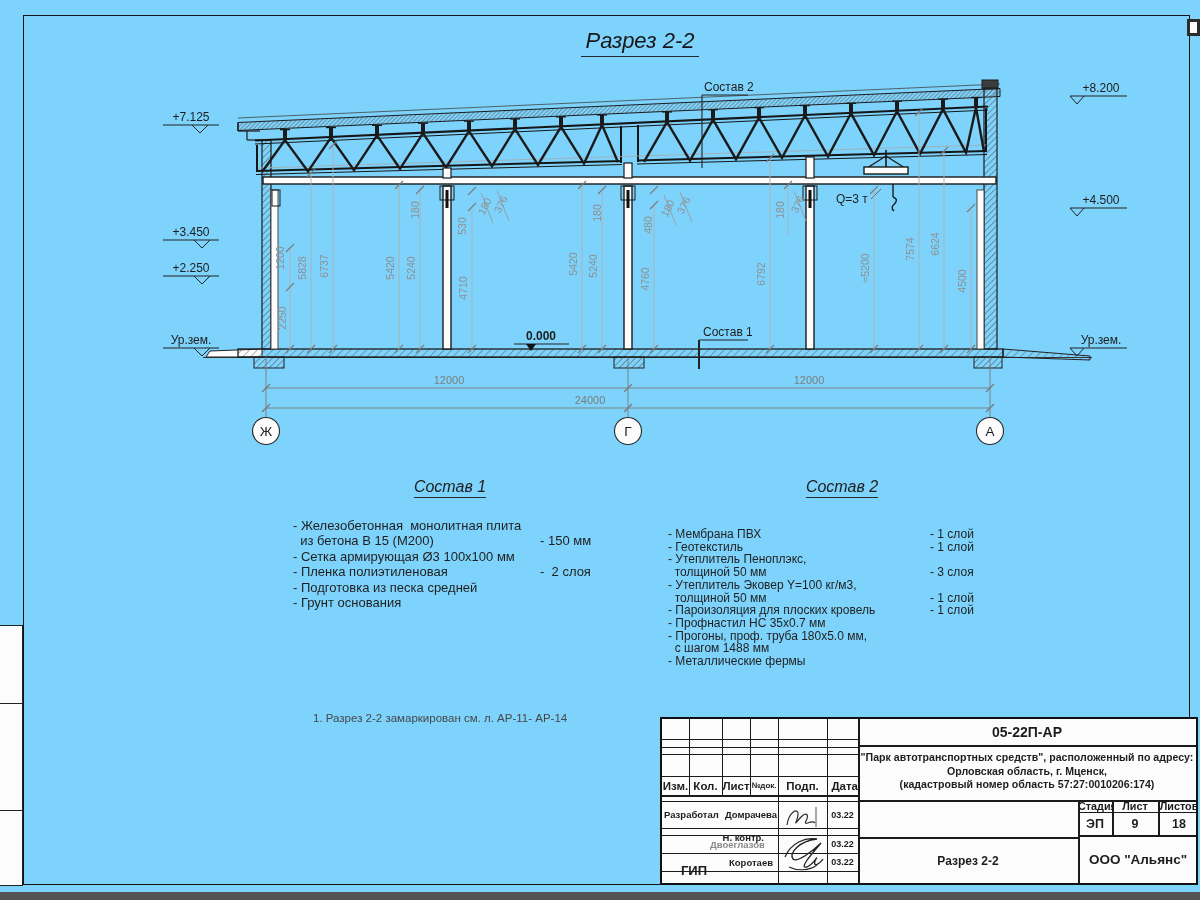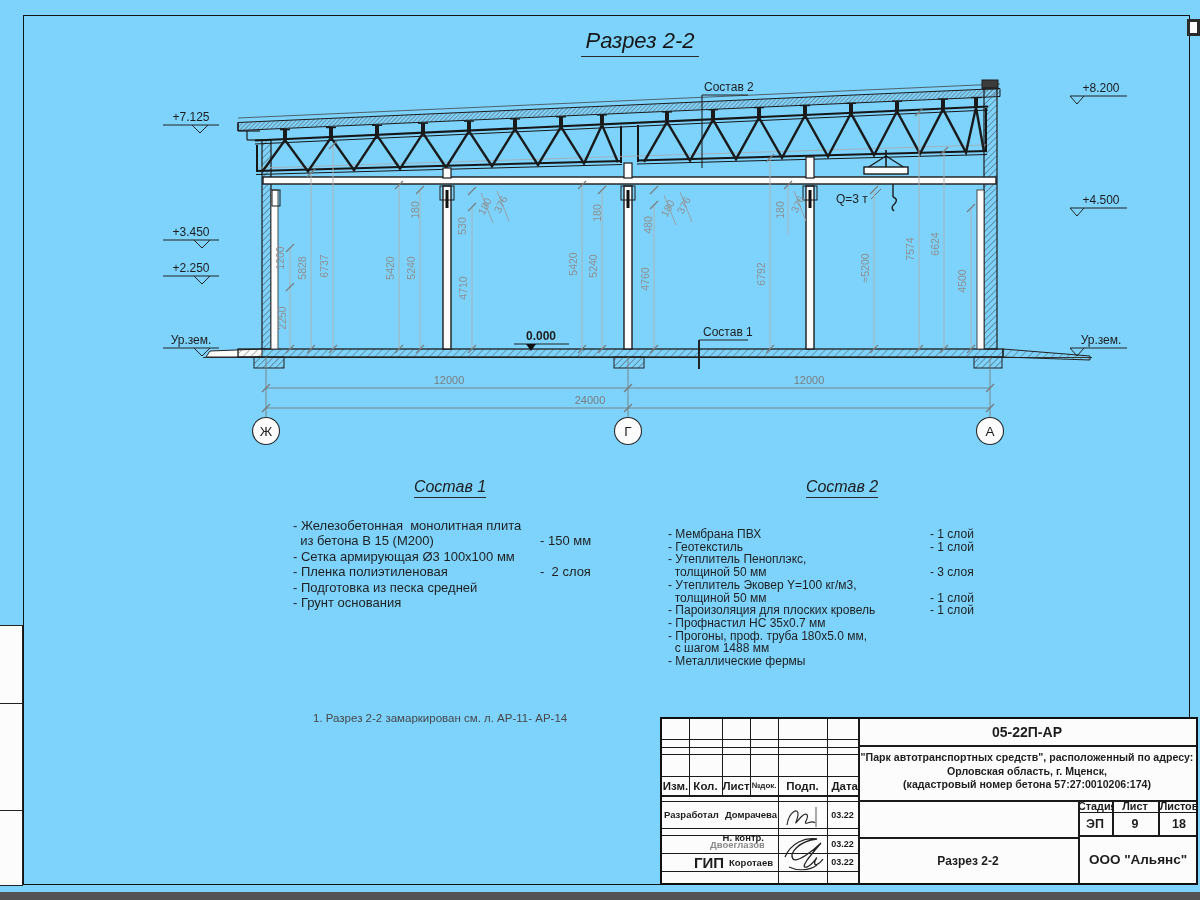--- a/index.html
+++ b/index.html
@@ -395,36 +395,36 @@
     <div class="c" style="left:88px;top:59px;width:28px;height:20px;line-height:16px;font-size:8px;">№док.</div>
     <div class="c" style="left:116px;top:59px;width:49px;height:16px;line-height:16px;font-size:11.5px;">Подп.</div>
     <div class="c" style="left:165px;top:59px;width:31px;height:16px;line-height:16px;font-size:11.5px;text-align:right;">Дата</div>
 
     <div class="c" style="left:2px;top:84px;width:60px;height:24px;line-height:24px;font-size:9.5px;text-align:left;">Разработал</div>
     <div class="c" style="left:62px;top:84px;width:54px;height:24px;line-height:24px;font-size:9.5px;">Домрачева</div>
     <div class="c" style="left:165px;top:86px;width:31px;height:20px;line-height:20px;font-size:9px;">03.22</div>
     <div class="c" style="left:2px;top:110px;width:60px;height:17px;line-height:17px;font-size:9.5px;text-align:right;margin-left:40px;">Н. контр.</div>
     <div class="c" style="left:48px;top:117px;width:54px;height:17px;line-height:17px;font-size:9.5px;color:#8a8a8a;text-align:center;">Двоеглазов</div>
     <div class="c" style="left:165px;top:117px;width:31px;height:17px;line-height:17px;font-size:9px;">03.22</div>
-    <div class="c" style="left:2px;top:135px;width:60px;height:17px;line-height:17px;font-size:15px;text-align:right;">ГИП</div>
+    <div class="c" style="left:2px;top:143px;width:60px;height:17px;line-height:17px;font-size:13px;text-align:center;">ГИП</div>
     <div class="c" style="left:62px;top:135px;width:54px;height:17px;line-height:17px;font-size:9.5px;">Коротаев</div>
     <div class="c" style="left:165px;top:135px;width:31px;height:17px;line-height:17px;font-size:9px;">03.22</div>
 
     <svg style="position:absolute;left:117px;top:82px;" width="48" height="72" viewBox="0 0 48 72">
       <path d="M8,24 C10,10 20,6 19,14 C18,22 13,26 22,16 C28,10 30,14 27,20 C24,26 33,18 36,22" fill="none" stroke="#2b2b2b" stroke-width="1.2"></path>
       <line x1="37" y1="6" x2="37" y2="26" stroke="#2b2b2b" stroke-width="0.8"></line>
       <path d="M6,56 C12,42 26,36 38,38 C20,40 10,52 14,58 C18,62 34,50 42,42 C30,56 20,68 28,66 C36,62 40,52 36,60 C34,66 40,64 44,58" fill="none" stroke="#222" stroke-width="1.3"></path>
       <path d="M10,66 C18,70 30,70 38,64" fill="none" stroke="#222" stroke-width="1.1"></path>
     </svg>
 
     <div class="c" style="left:196px;top:0;width:338px;height:26px;line-height:26px;font-size:14px;">05-22П-АР</div>
     <div class="c" style="left:198px;top:32px;width:334px;height:46px;font-size:10.6px;line-height:13.5px;">
       <div>"Парк автотранспортных средств",  расположенный по адресу:</div>
       <div>Орловская область, г. Мценск,</div>
-      <div>(кадастровый номер бетона 57:27:0010206:174)</div>
+      <div>(кадастровый номер область 57:27:0010206:174)</div>
     </div>
     <div class="c" style="left:416px;top:81px;width:34px;height:12px;line-height:13px;font-size:10.8px;">Стадия</div>
     <div class="c" style="left:450px;top:81px;width:46px;height:12px;line-height:13px;font-size:10.8px;">Лист</div>
     <div class="c" style="left:496px;top:81px;width:42px;height:12px;line-height:13px;font-size:10.8px;">Листов</div>
     <div class="c" style="left:416px;top:94px;width:34px;height:22px;line-height:22px;font-size:12.5px;">ЭП</div>
     <div class="c" style="left:450px;top:94px;width:46px;height:22px;line-height:22px;font-size:12.5px;">9</div>
     <div class="c" style="left:496px;top:94px;width:42px;height:22px;line-height:22px;font-size:12.5px;">18</div>
     <div class="c" style="left:196px;top:120px;width:220px;height:44px;line-height:44px;font-size:12px;">Разрез 2-2</div>
     <div class="c" style="left:418px;top:117px;width:116px;height:47px;line-height:47px;font-size:13.5px;">ООО "Альянс"</div>
   </div>

